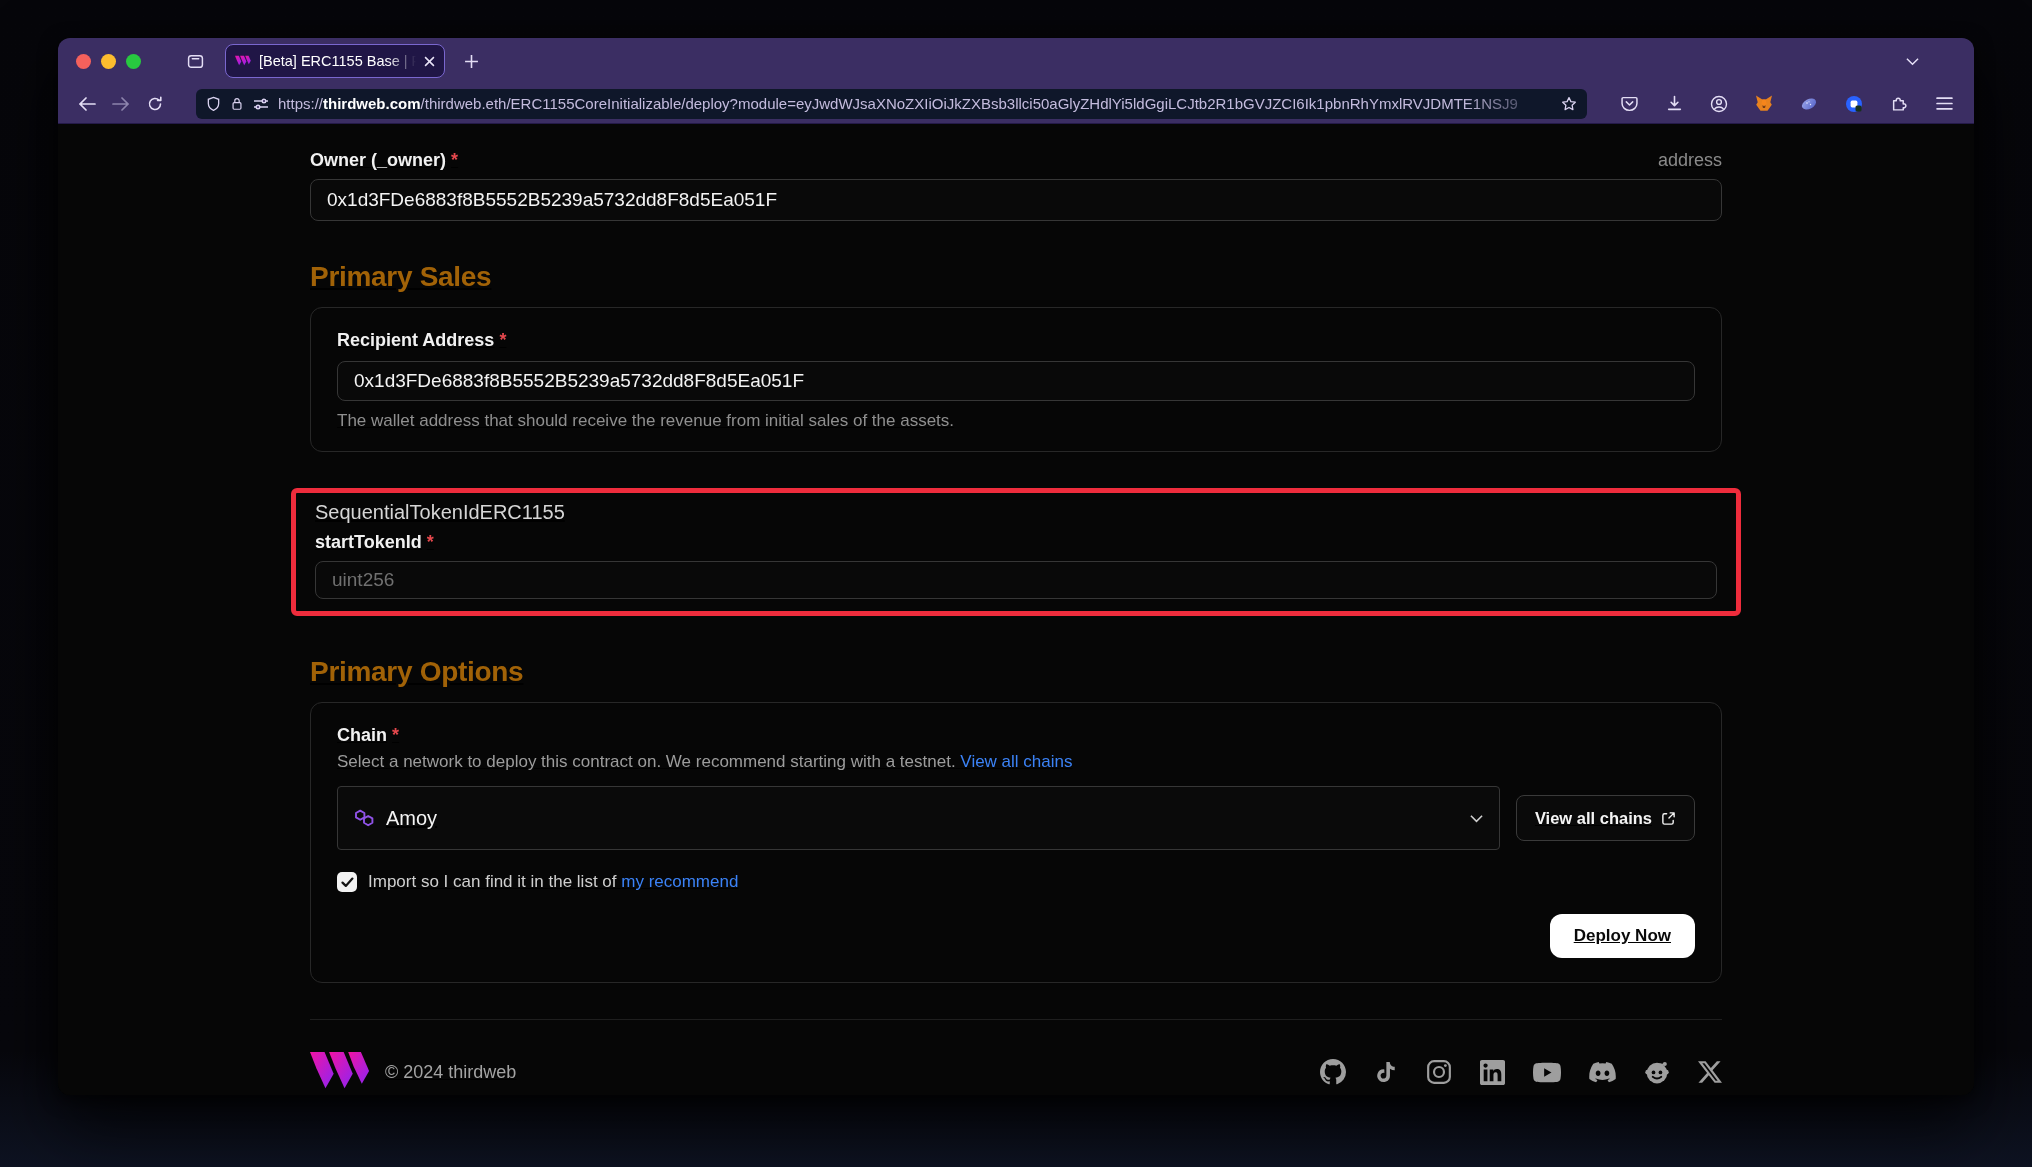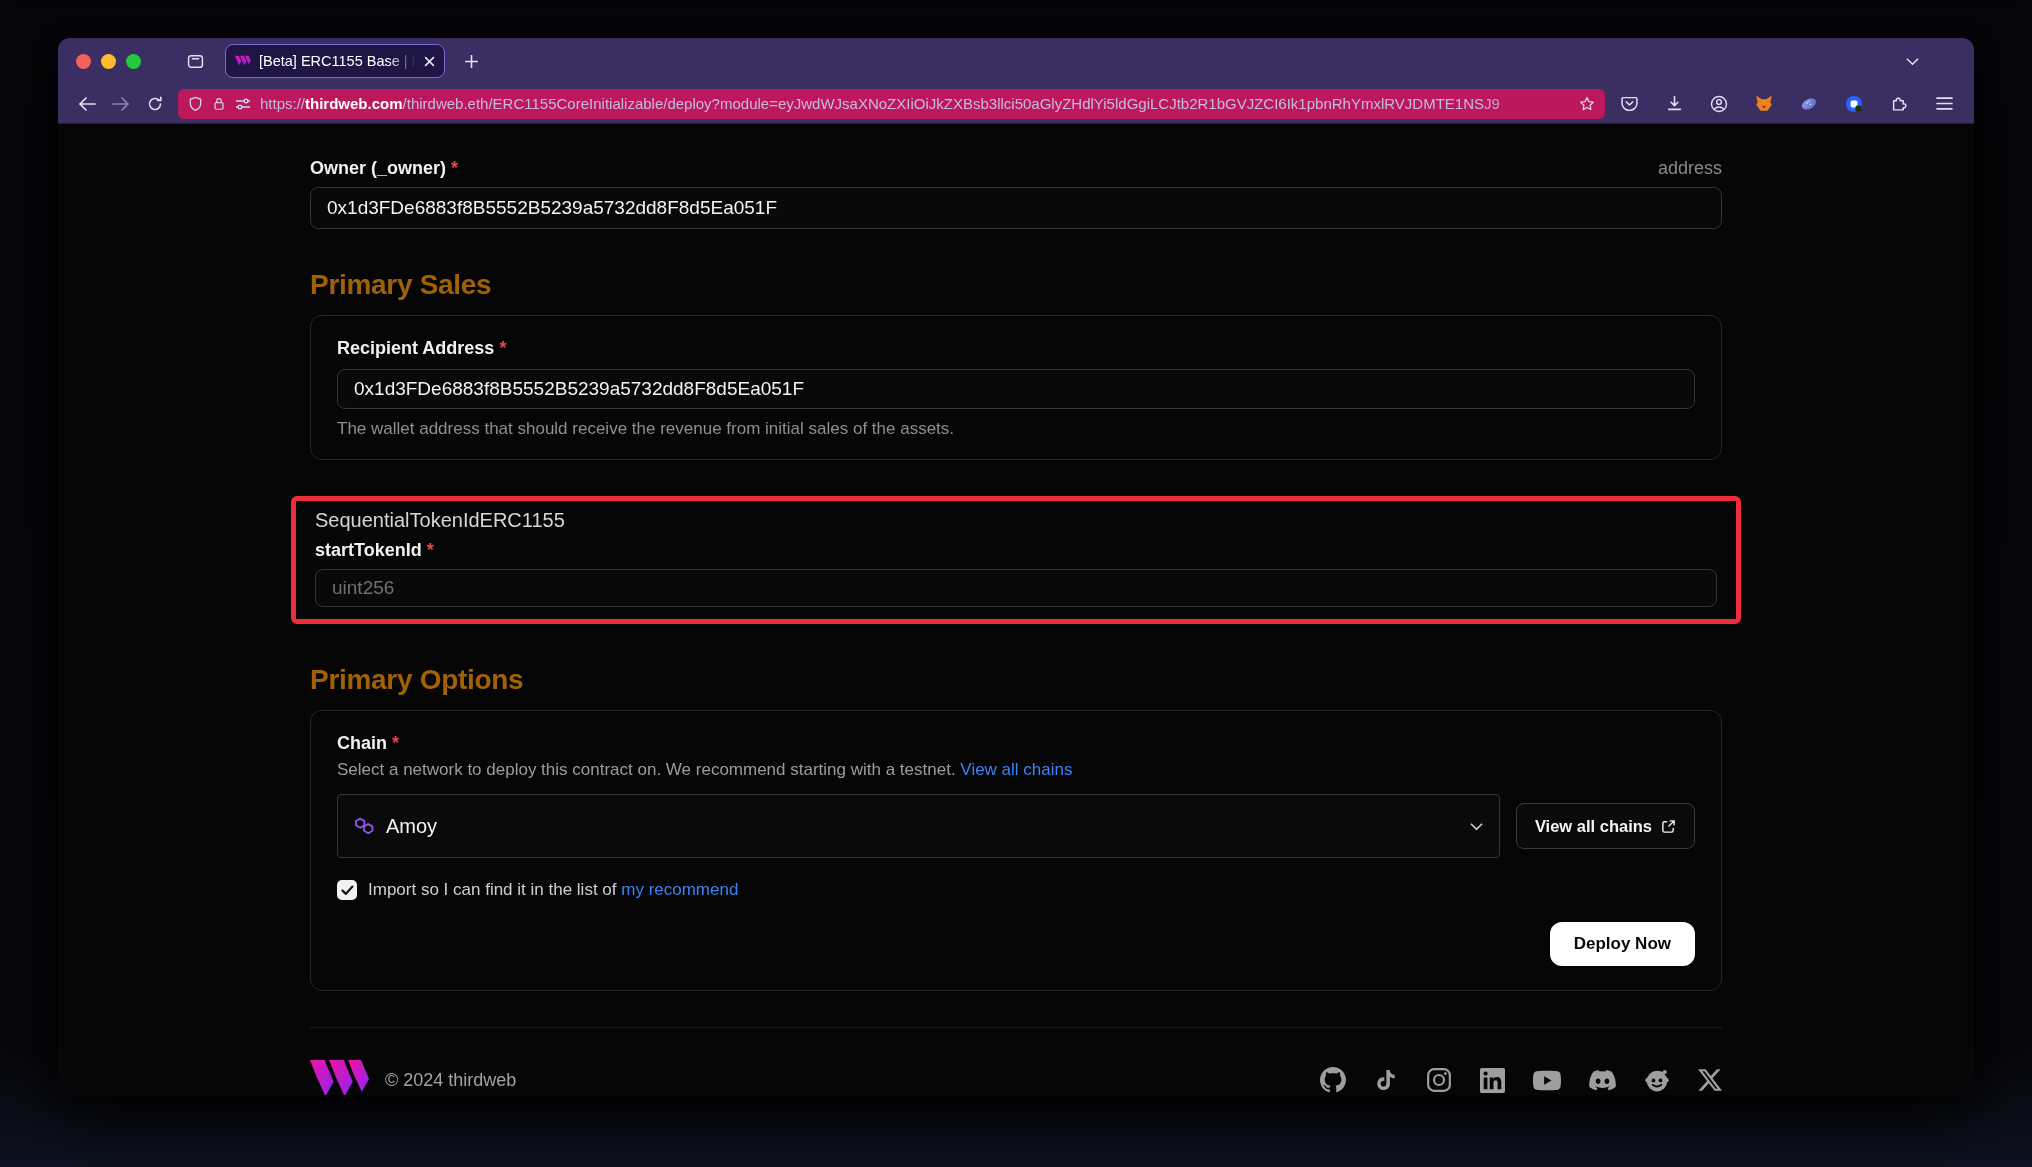--- a/index.html
+++ b/index.html
@@ -39,34 +39,34 @@
   }
   .newtab { margin-left:10px; }
   .tabbar .spacer { flex:1; }
   .toolbar {
     height:40px; background:#3b2e63; display:flex; align-items:center;
     padding:0 14px; gap:4px; border-bottom:1px solid #241a48;
   }
   .nav-btn { width:30px; height:30px; }
   .nav-btn.disabled { color:#8d84ad; }
   .urlbar {
-    flex:1; height:30px; margin:0 4px; background:#be185d; border-radius:6px;
+    flex:1; height:30px; margin:0 22px; background:#0f172a; border-radius:6px;
     display:flex; align-items:center; padding:0 10px; gap:9px; min-width:0;
   }
   .urlbar .glyph { color:#d9d2ef; flex:none; display:flex; }
   .url-text {
     flex:1; min-width:0; font-size:15px; color:#c3bbdd; white-space:nowrap; overflow:hidden;
     -webkit-mask-image:linear-gradient(90deg,#000 93%,transparent);
             mask-image:linear-gradient(90deg,#000 93%,transparent);
   }
   .url-text b { color:#ffffff; font-weight:700; }
   .tool-icons { display:flex; gap:13px; align-items:center; }
   
   .content { height:971px; background:#060606; overflow:hidden; }
-  .container { width:1412px; margin:12px auto; }
+  .container { width:1412px; margin:4px auto;text-decoration:underline; }
   .content { padding-top:22px; }
   .field-row { display:flex; justify-content:space-between; align-items:baseline; }
   .lbl { font-size:18px; font-weight:700; color:#f1f1f1; }
   .req { color:#e5484d; margin-left:5px; font-weight:700; }
   .type-hint { font-size:18px; color:#8a8a8a; }
   .text-input {
     width:100%; height:42px; margin-top:8px; background:#090909;
     border:1px solid #363636; border-radius:8px; color:#f4f4f4;
     font-size:19px; padding:0 16px; font-family:"Liberation Sans",sans-serif;
     outline:none;

